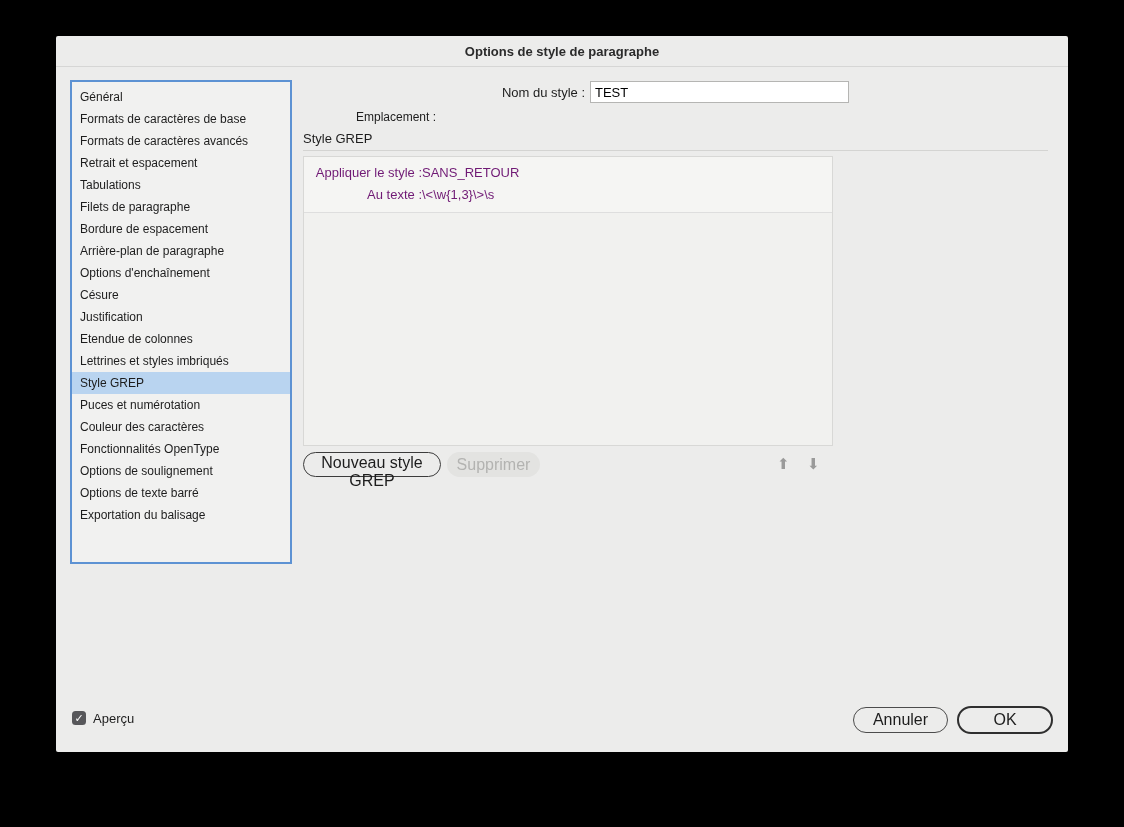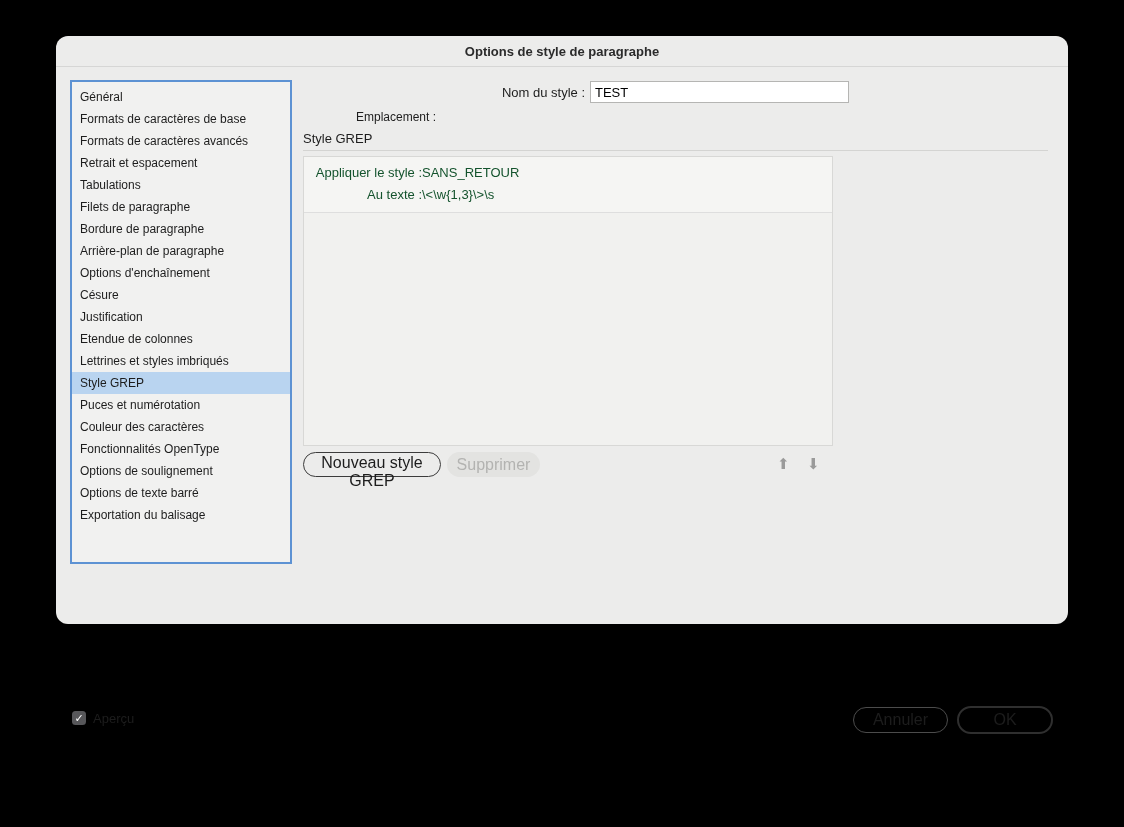--- a/index.html
+++ b/index.html
@@ -2,22 +2,22 @@
 <html><head>
 <meta charset="utf-8">
 <style>
   html,body{margin:0;padding:0;}
   body{
     width:1124px;height:827px;background:#000;position:relative;overflow:hidden;
     font-family:"Liberation Sans", sans-serif;
     -webkit-font-smoothing:antialiased;
   }
   .dialog{
-    position:absolute;left:56px;top:36px;width:1012px;height:588px;
-    background:#ececeb;border-radius:12px;box-shadow:0 12px 40px rgba(0,0,0,.55);
+    position:absolute;left:56px;top:36px;width:1012px;height:716px;
+    background:#ececeb;border-radius:2px;box-shadow:0 12px 40px rgba(0,0,0,.55);
   }
   .titlebar{
     position:absolute;left:0;top:0;width:100%;height:30px;
     border-bottom:1px solid #d6d6d5;border-radius:10px 10px 0 0;
     display:flex;align-items:center;justify-content:center;
     font-size:13px;font-weight:bold;color:#2b2b2b;
   }
   
   .sidebar{
     position:absolute;left:14px;top:44px;width:222px;height:484px;
@@ -50,21 +50,21 @@
   .section-rule{
     position:absolute;left:247px;top:114px;width:745px;height:1px;background:#d4d4d2;
   }
   .grep-box{
     position:absolute;left:247px;top:120px;width:530px;height:290px;
     background:#f1f1ef;border:1px solid #d8d8d6;box-sizing:border-box;
   }
   .grep-entry{
     background:#f5f5f3;border-bottom:1px solid #dedede;padding:5px 0 6px 0;
   }
-  .grep-row{display:flex;font-size:13px;color:#14532d;line-height:22px;align-items:flex-end;}
+  .grep-row{display:flex;font-size:13px;color:#701a75;line-height:22px;align-items:flex-end;}
   .grep-label{width:118px;text-align:right;flex:0 0 118px;}
   .grep-value{white-space:pre;}
   
   .pill{
     font-family:"Liberation Sans", sans-serif;font-size:16px;color:#1d1d1d;
     background:transparent;border:1.5px solid #3c3c3c;border-radius:13px;
     cursor:default;
   }
   .btn-new{position:absolute;left:247px;top:416px;width:138px;height:25px;}
   .btn-delete{
@@ -104,21 +104,21 @@
     <span>Options de style de paragraphe</span>
   </div>
 
   <div class="sidebar" id="sidebar">
       <div class="side-item">Général</div>
       <div class="side-item">Formats de caractères de base</div>
       <div class="side-item">Formats de caractères avancés</div>
       <div class="side-item">Retrait et espacement</div>
       <div class="side-item">Tabulations</div>
       <div class="side-item">Filets de paragraphe</div>
-      <div class="side-item">Bordure de paragraphe</div>
+      <div class="side-item">Bordure de espacement</div>
       <div class="side-item">Arrière-plan de paragraphe</div>
       <div class="side-item">Options d'enchaînement</div>
       <div class="side-item">Césure</div>
       <div class="side-item">Justification</div>
       <div class="side-item">Etendue de colonnes</div>
       <div class="side-item">Lettrines et styles imbriqués</div>
       <div class="side-item selected">Style GREP</div>
       <div class="side-item">Puces et numérotation</div>
       <div class="side-item">Couleur des caractères</div>
       <div class="side-item">Fonctionnalités OpenType</div>

